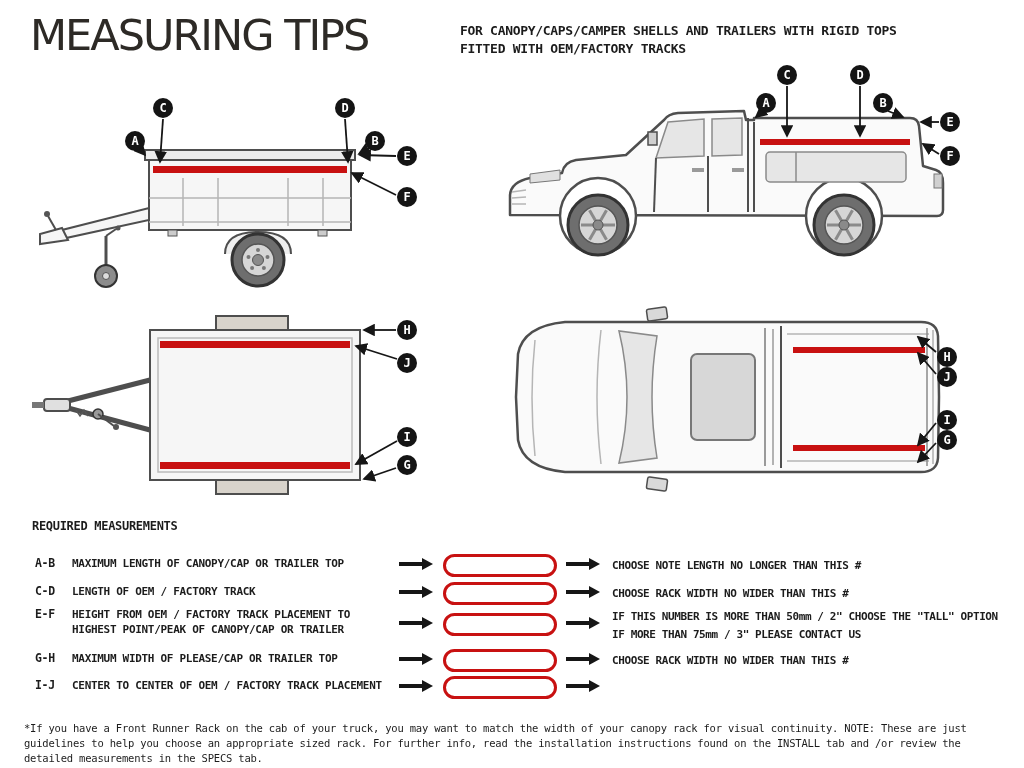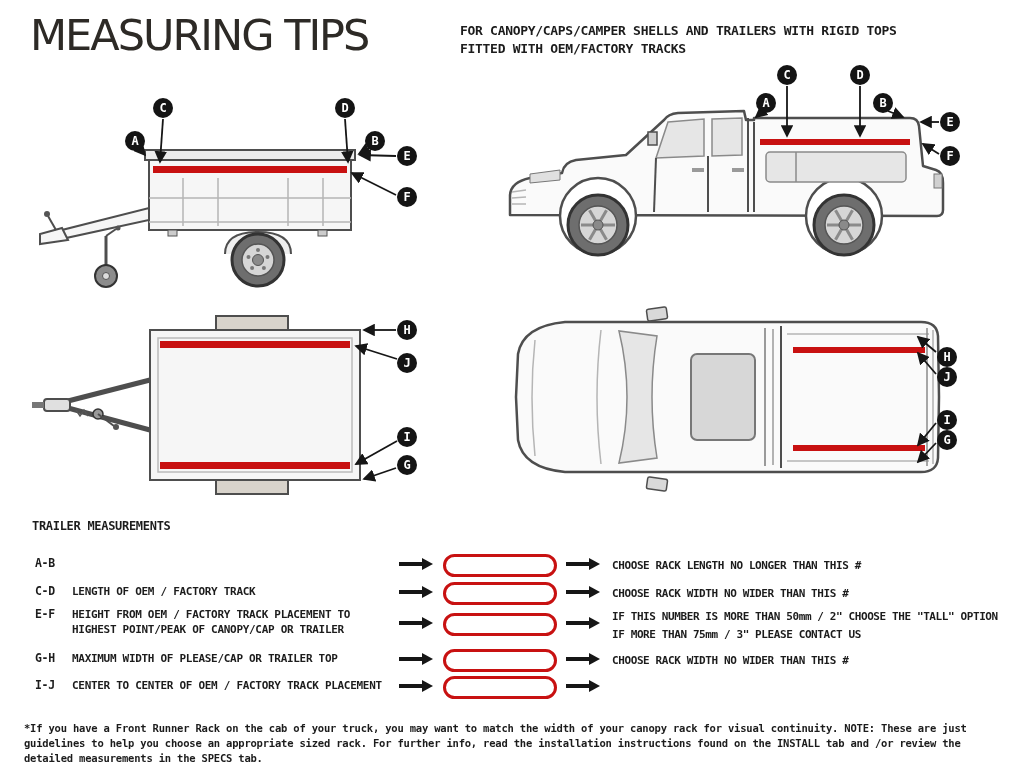--- a/index.html
+++ b/index.html
@@ -17,21 +17,21 @@
   .mid{position:absolute;left:35px;top:0;font-size:11.5px;font-weight:bold;letter-spacing:-0.3px;}
   .mdesc{position:absolute;left:72px;top:1px;font-size:11px;font-weight:bold;
          letter-spacing:-0.3px;line-height:1.32;white-space:pre-line;}
   .mresult{position:absolute;left:612px;top:1px;font-size:11px;font-weight:bold;
            letter-spacing:-0.4px;line-height:1.6;white-space:pre-line;}
   .arrow{position:absolute;width:34px;height:12px;}
   .arrow::before{content:"";position:absolute;left:0;top:4px;width:23px;height:4px;background:#161616;}
   .arrow::after{content:"";position:absolute;left:23px;top:0;width:0;height:0;
                 border-left:11px solid #161616;border-top:6px solid transparent;border-bottom:6px solid transparent;}
   .pill{position:absolute;width:108px;height:17px;border:3px solid #c81111;border-radius:12px;background:#fff;}
-  .footnote{position:absolute;left:24px;top:721px;width:980px;font-size:10.5px;font-weight:bold;
+  .footnote{position:absolute;left:24px;top:721px;width:980px;font-size:10.5px;font-weight:normal;
             letter-spacing:-0.2px;line-height:1.45;}
   
   .leader{stroke:#161616;stroke-width:1.8;fill:none;}
   .badge{fill:#141414;}
   .badge-t{font-family:"DejaVu Sans Mono",monospace;font-weight:bold;font-size:12px;fill:#fff;text-anchor:middle;}
   .outline{fill:#fafafa;stroke:#4e4e4e;stroke-width:2.5;stroke-linejoin:round;}
   .panel{fill:#f6f6f6;stroke:#4e4e4e;stroke-width:2;}
   .thin{stroke:#4e4e4e;stroke-width:2;fill:none;}
   .detail{stroke:#b5b5b5;stroke-width:1.5;fill:none;}
   .glass{fill:#e6e6e6;stroke:#8a8a8a;stroke-width:1.5;}
@@ -294,28 +294,29 @@
       <circle cx="446" cy="114" r="10" class="badge"></circle>
       <text x="446" y="118" class="badge-t">I</text>
     </g>
     <g>
       <line x1="435" y1="137" x2="417" y2="156" class="leader" marker-end="url(#ah4)"></line>
       <circle cx="446" cy="134" r="10" class="badge"></circle>
       <text x="446" y="138" class="badge-t">G</text>
     </g>
   </svg>
 
-  <div class="req">TRAILER MEASUREMENTS</div>
+  <div class="req">REQUIRED MEASUREMENTS</div>
 
   <div class="mrow" style="top:556px">
     <span class="mid">A-B</span>
+    <span class="mdesc">MAXIMUM  LENGTH OF CANOPY/CAP OR TRAILER TOP</span>
     <span class="arrow" style="left:399px;top:2px"></span>
     <span class="pill" style="left:443px;top:-2px"></span>
     <span class="arrow" style="left:566px;top:2px"></span>
-    <span class="mresult">CHOOSE RACK LENGTH NO LONGER THAN THIS #</span>
+    <span class="mresult">CHOOSE NOTE LENGTH NO LONGER THAN THIS #</span>
   </div>
 
   <div class="mrow" style="top:584px">
     <span class="mid">C-D</span>
     <span class="mdesc">LENGTH OF OEM / FACTORY TRACK</span>
     <span class="arrow" style="left:399px;top:2px"></span>
     <span class="pill" style="left:443px;top:-2px"></span>
     <span class="arrow" style="left:566px;top:2px"></span>
     <span class="mresult">CHOOSE RACK WIDTH NO WIDER THAN THIS #</span>
   </div>

